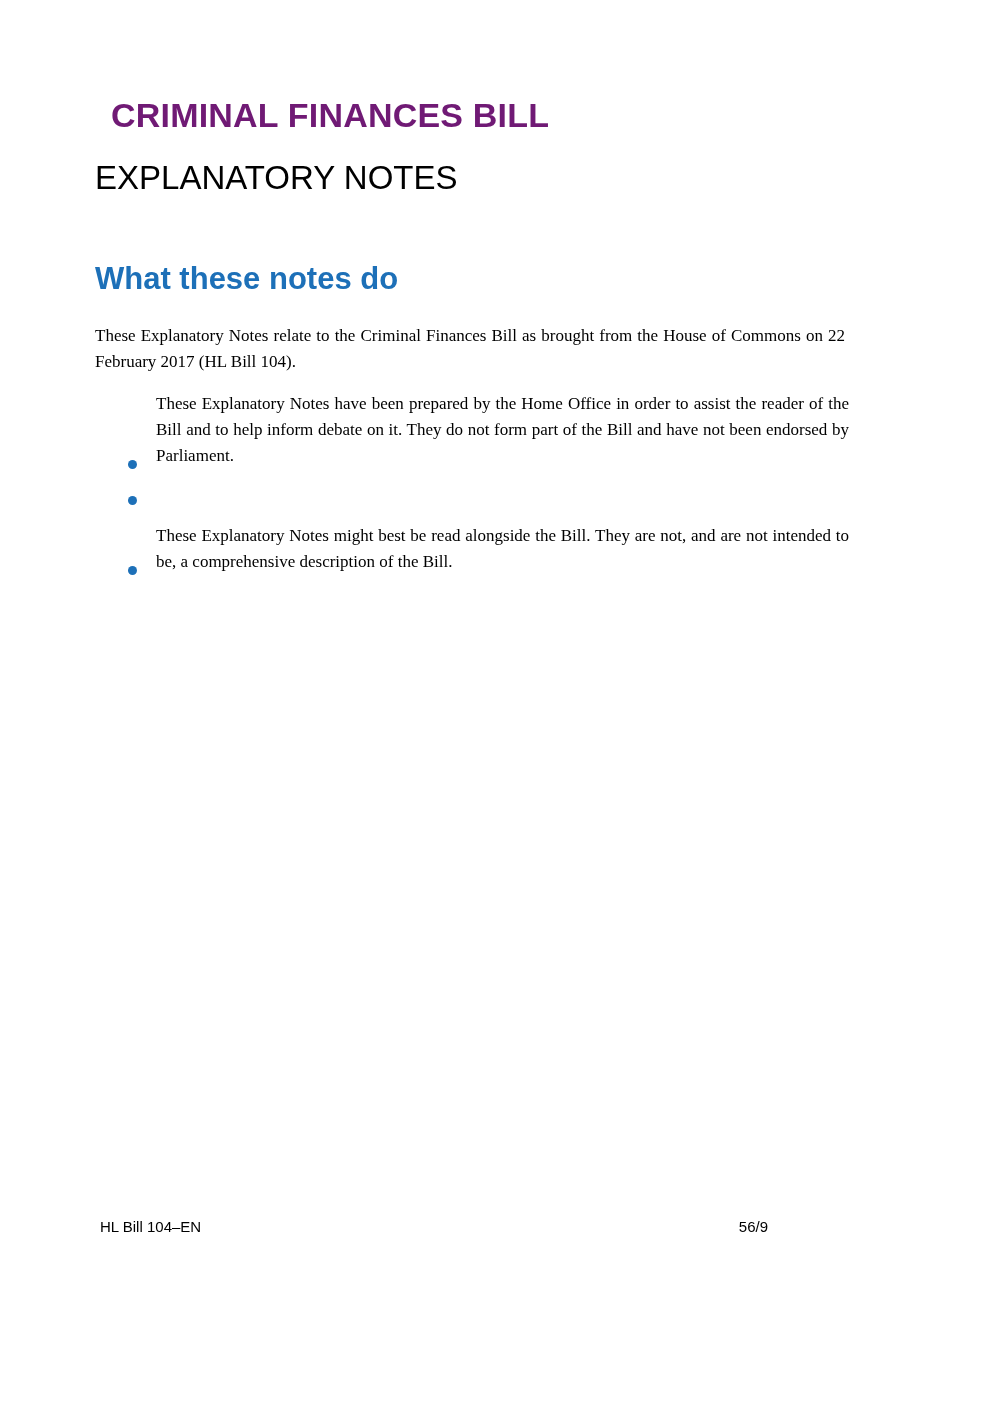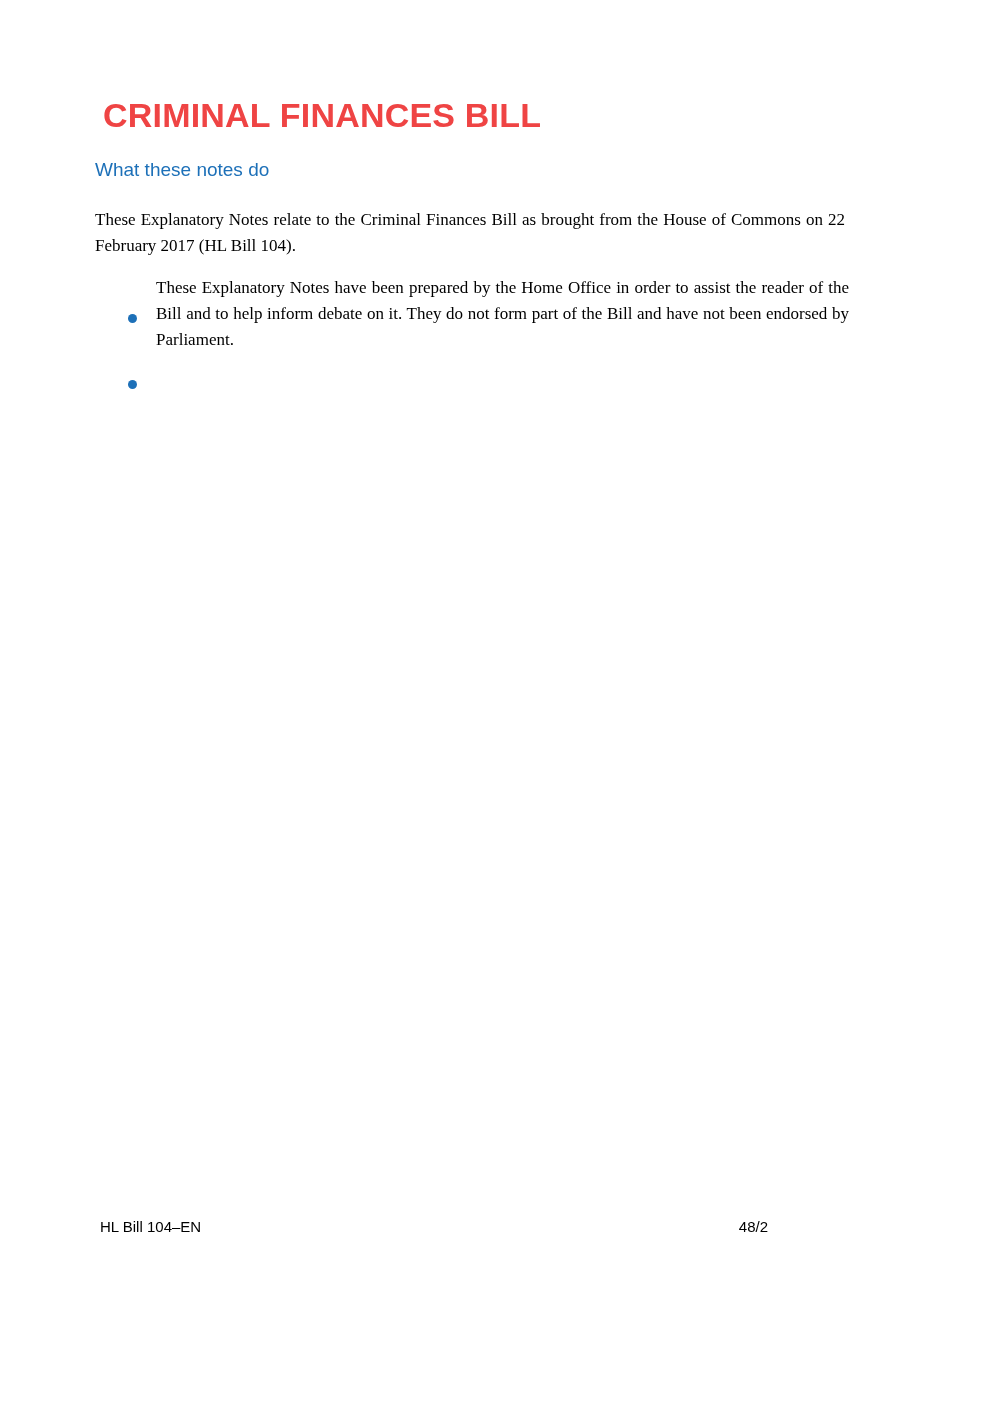--- a/index.html
+++ b/index.html
@@ -20,53 +20,53 @@
     inset: 0;
   }
   .content {
     padding: 96px 95px 0 95px;
   }
   .doc-title {
     font-family: "Liberation Sans", sans-serif;
     font-weight: bold;
     font-size: 34px;
     letter-spacing: 0.2px;
-    margin: 0 0 24px 8px;
-    color: #ef4444;
+    margin: 0 0 24px 16px;
+    color: #701a75;
   }
   .doc-subtitle {
     font-family: "Liberation Sans", sans-serif;
     font-weight: 400;
     font-size: 33px;
     margin: 0 0 64px 0;
     color: #000000;
   }
   .section-heading {
     font-family: "Liberation Sans", sans-serif;
-    font-weight: normal;
-    font-size: 19px;
+    font-weight: bold;
+    font-size: 31px;
     color: #1d70b8;
     margin: 0 0 26px 0;
   }
   .intro {
     font-size: 17px;
     line-height: 26px;
     text-align: justify;
     margin: 0 0 16px 0;
     max-width: 750px;
     font-family: Liberation Serif, serif;
   }
   .bullets {
     margin: 0;
     padding: 0;
     list-style: none;
   }
   .bullet {
     display: flex;
-    align-items: center;
+    align-items: flex-end;
     margin: 0 0 18px 0;
   }
   .bullet-marker {
     flex: 0 0 auto;
     width: 9px;
     height: 9px;
     border-radius: 50%;
     background: #1d70b8;
     margin: 9px 19px 0 33px;
   }
@@ -93,34 +93,39 @@
   }
 </style>
 </head>
 <body>
 
 <div class="page">
   <div class="content">
 
     <h1 class="doc-title">CRIMINAL FINANCES BILL</h1>
 
+    <h2 class="doc-subtitle">EXPLANATORY NOTES</h2>
 
     <h3 class="section-heading">What these notes do</h3>
 
     <p class="intro">These Explanatory Notes relate to the Criminal Finances Bill as brought from the House of Commons on 22 February 2017 (HL Bill 104).</p>
 
     <ul class="bullets">
       <li class="bullet">
         <span class="bullet-marker"></span>
         <span class="bullet-text">These Explanatory Notes have been prepared by the Home Office in order to assist the reader of the Bill and to help inform debate on it. They do not form part of the Bill and have not been endorsed by Parliament.</span>
       </li>
       <li class="bullet">
         <span class="bullet-marker"></span>
       </li>
+      <li class="bullet">
+        <span class="bullet-marker"></span>
+        <span class="bullet-text">These Explanatory Notes might best be read alongside the Bill. They are not, and are not intended to be, a comprehensive description of the Bill.</span>
+      </li>
     </ul>
 
   </div>
 
   <div class="footer">
     <span class="footer-left">HL Bill 104–EN</span>
-    <span class="footer-right">48/2</span>
+    <span class="footer-right">56/9</span>
   </div>
 </div>
 
 </body></html>

